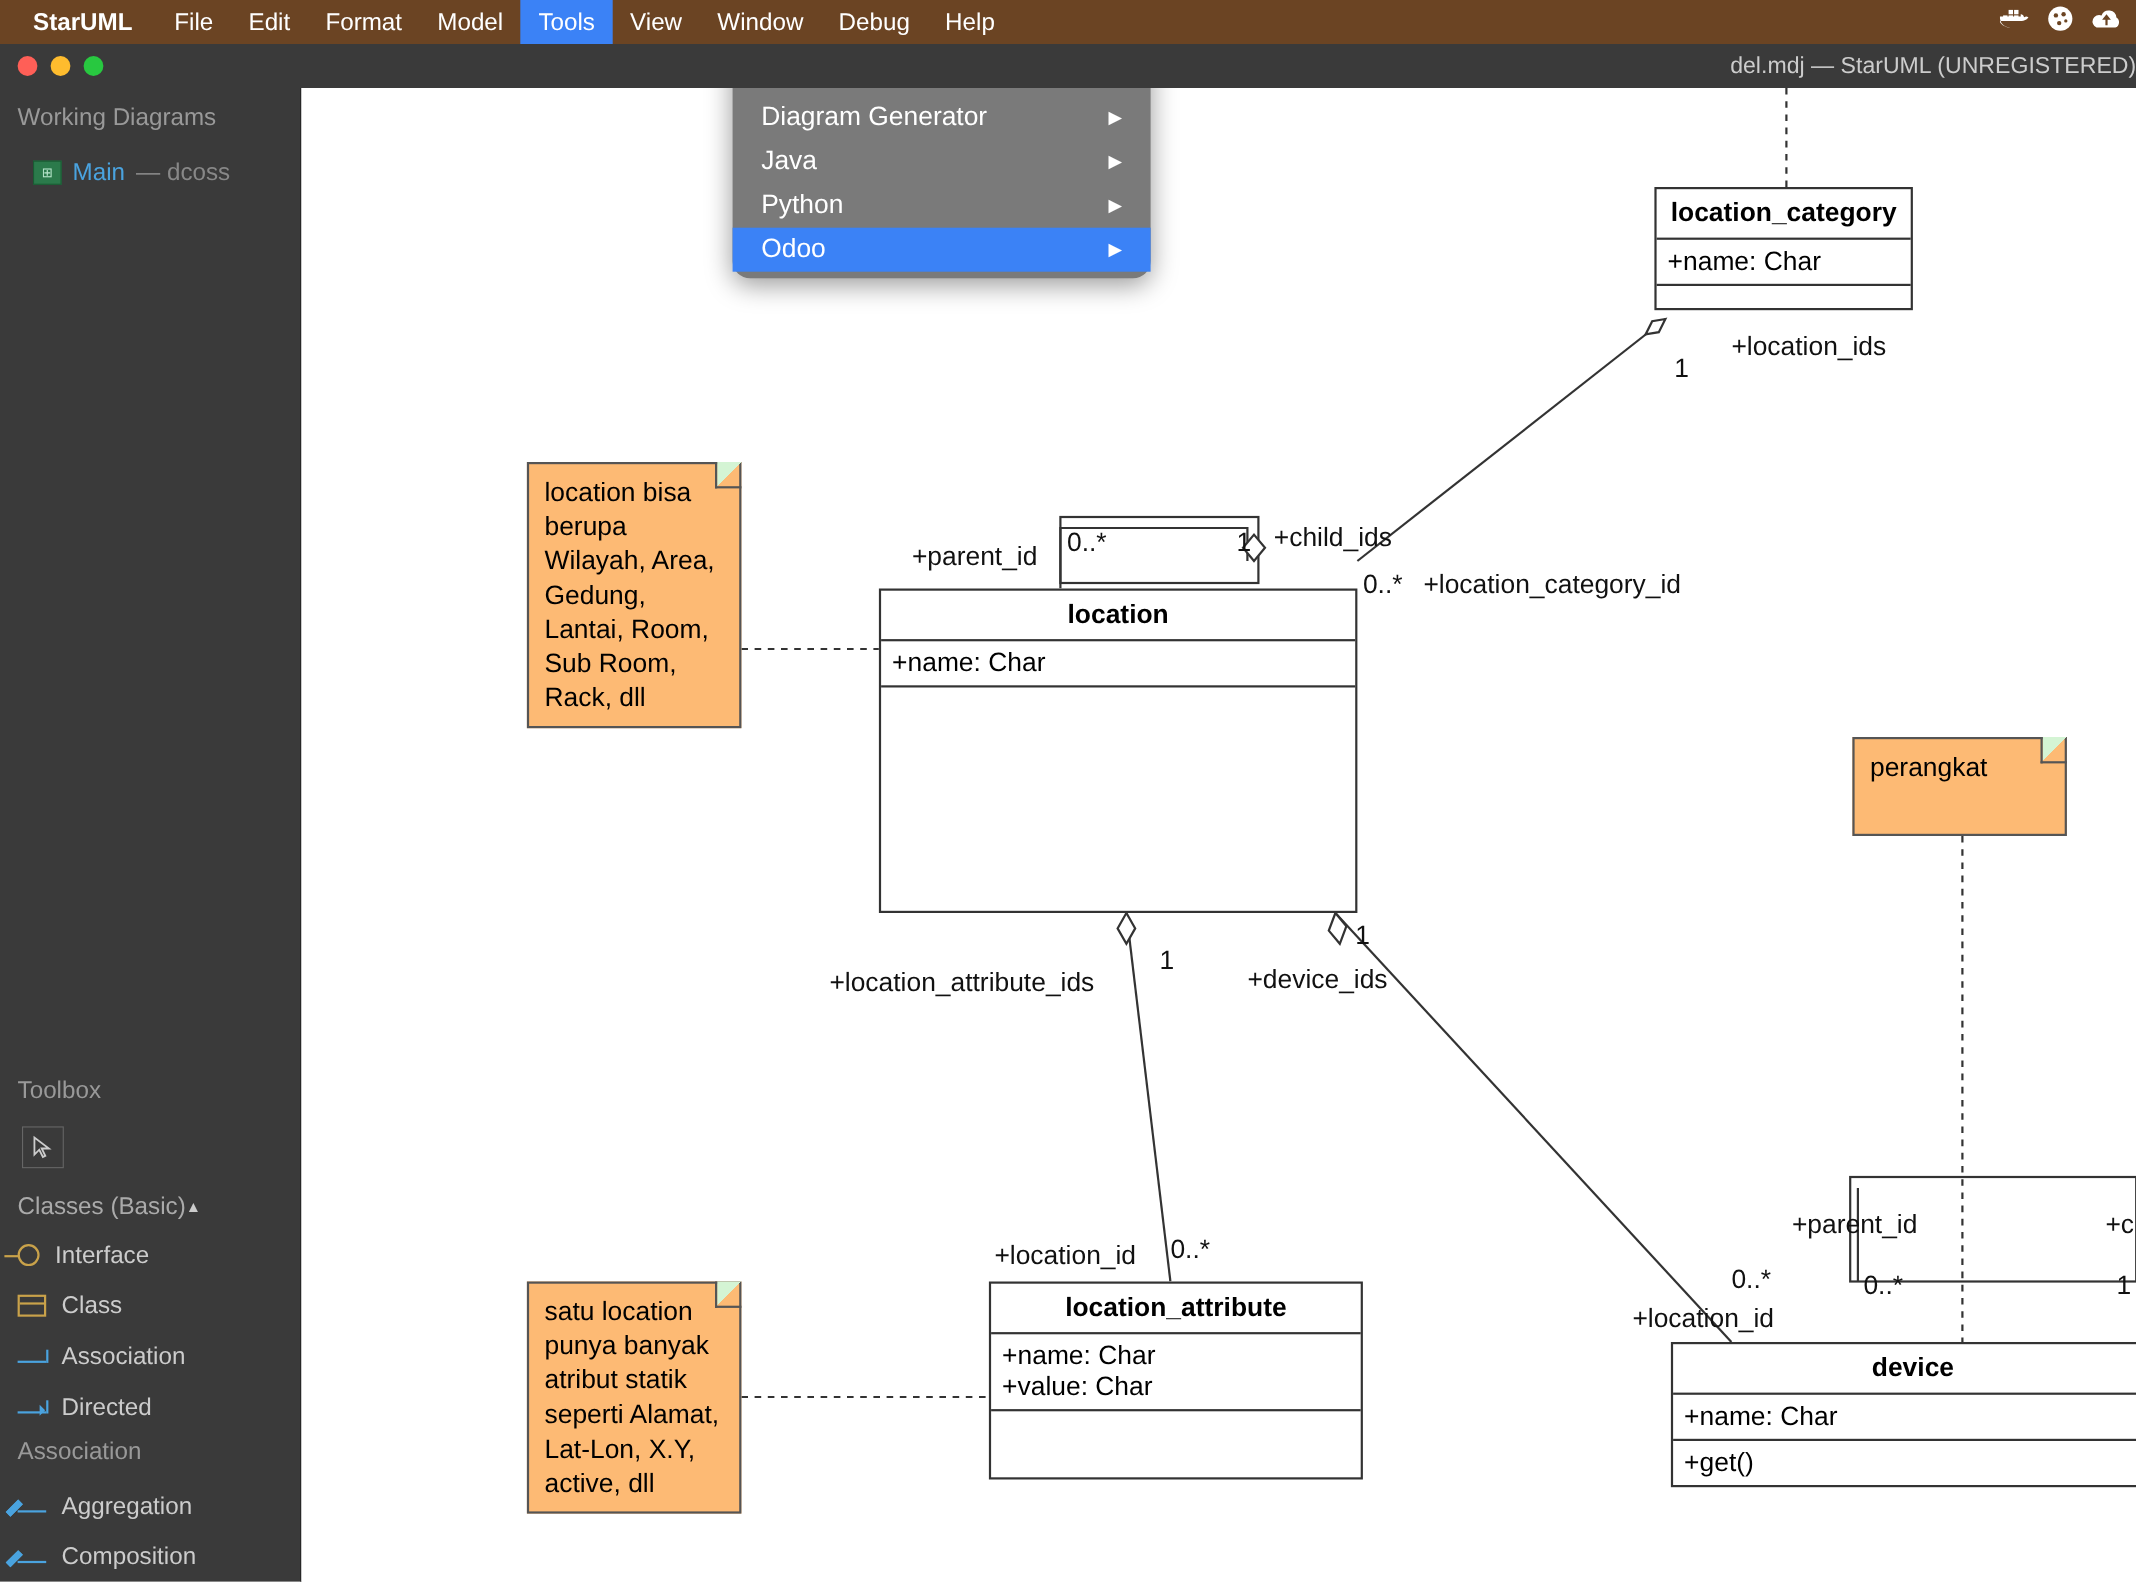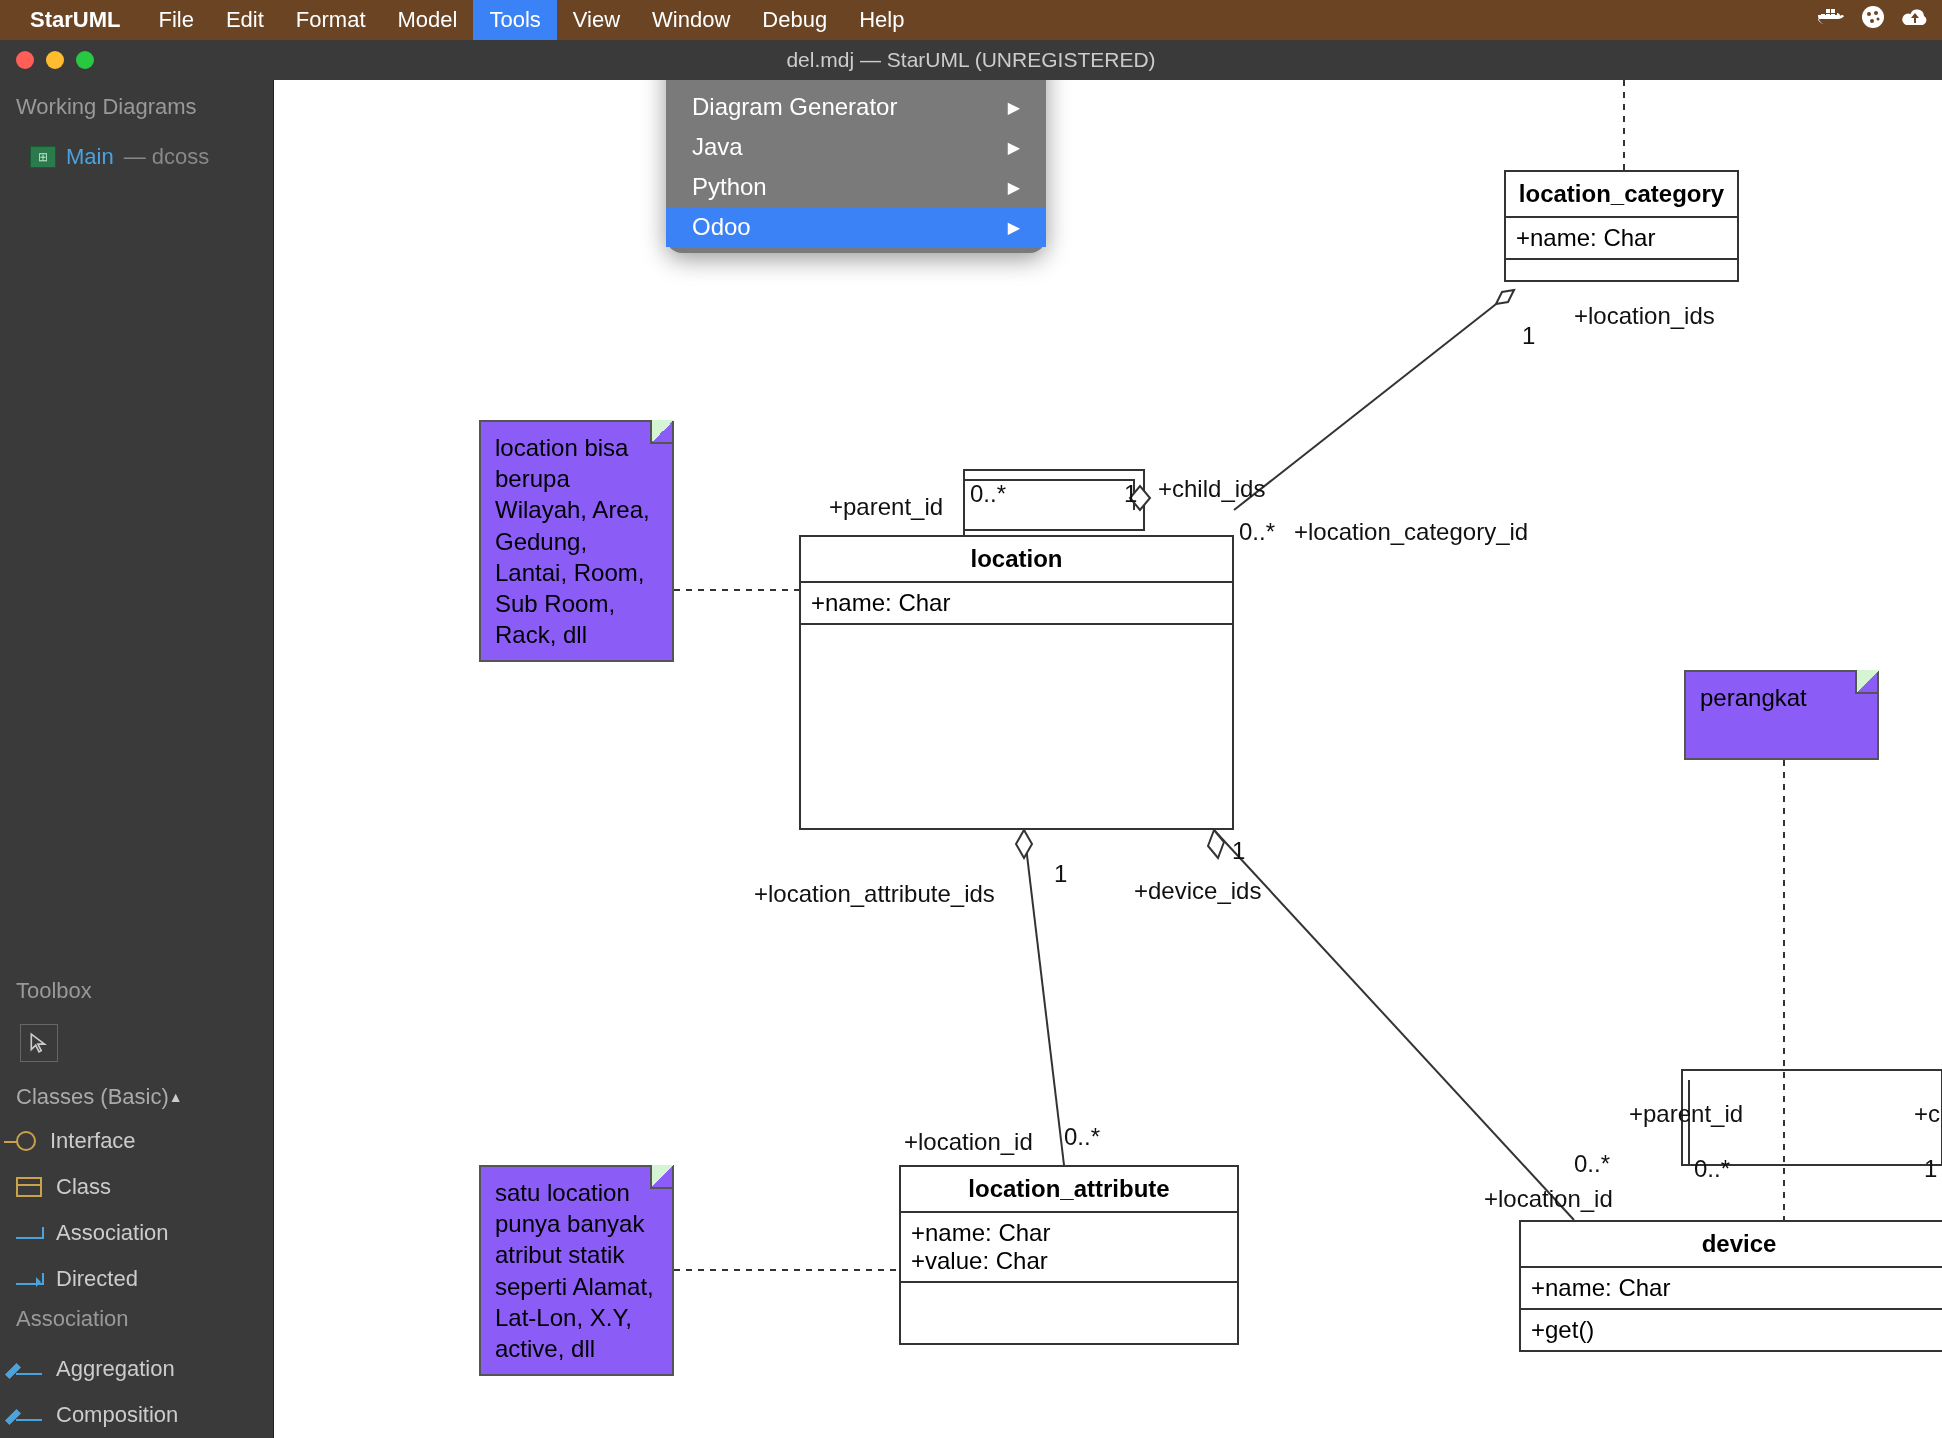--- a/index.html
+++ b/index.html
@@ -31,21 +31,21 @@
     align-items: center;
     color: #ccc;
     font-size: 21px;
     position: relative;
   }
   .traffic-lights { display: flex; gap: 12px; padding-left: 16px; }
   .tl { width: 18px; height: 18px; border-radius: 50%; }
   .tl.red { background: #ff5f57; }
   .tl.yellow { background: #febc2e; }
   .tl.green { background: #28c840; }
-  .window-title { position: absolute; left: 0; right: 0; text-align: center; pointer-events: none; }
+  .window-title { position: absolute; left: 0; right: 0; text-align: right; pointer-events: none; }
 
   
   .main { display: flex; height: calc(100% - 80px); }
 
   
   .sidebar {
     width: 274px;
     background: #3a3a3a;
     color: #bbb;
     display: flex;
@@ -127,21 +127,21 @@
     border: 2px solid #333;
     font-size: 24px;
   }
   .uml-class .name { text-align: center; font-weight: 700; padding: 8px 10px; border-bottom: 2px solid #333; }
   .uml-class .attrs { border-bottom: 2px solid #333; padding: 6px 10px; min-height: 20px; }
   .uml-class .ops { padding: 6px 10px; min-height: 20px; }
 
   
   .uml-note {
     position: absolute;
-    background: #8b5cf6;
+    background: #fdba74;
     border: 2px solid #555;
     padding: 10px 14px;
     font-size: 24px;
     line-height: 1.3;
   }
   .uml-note::after {
     content: "";
     position: absolute;
     top: -2px; right: -2px;
     width: 22px; height: 22px;

